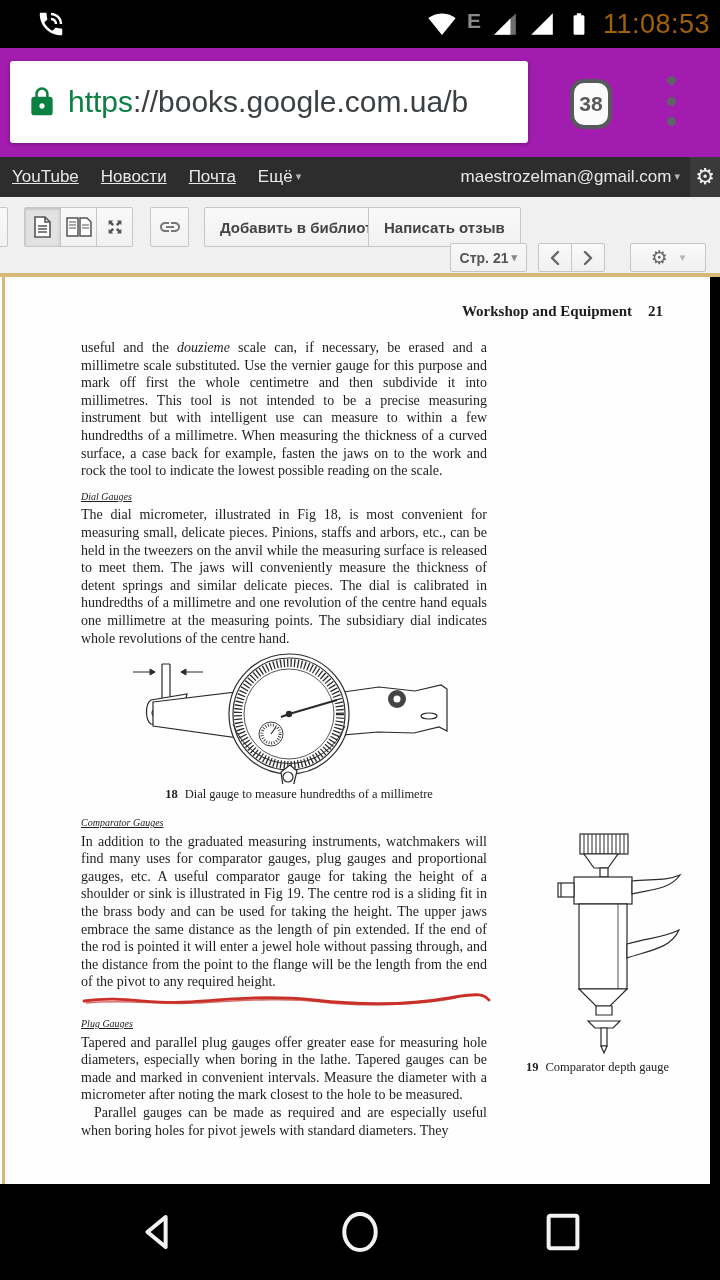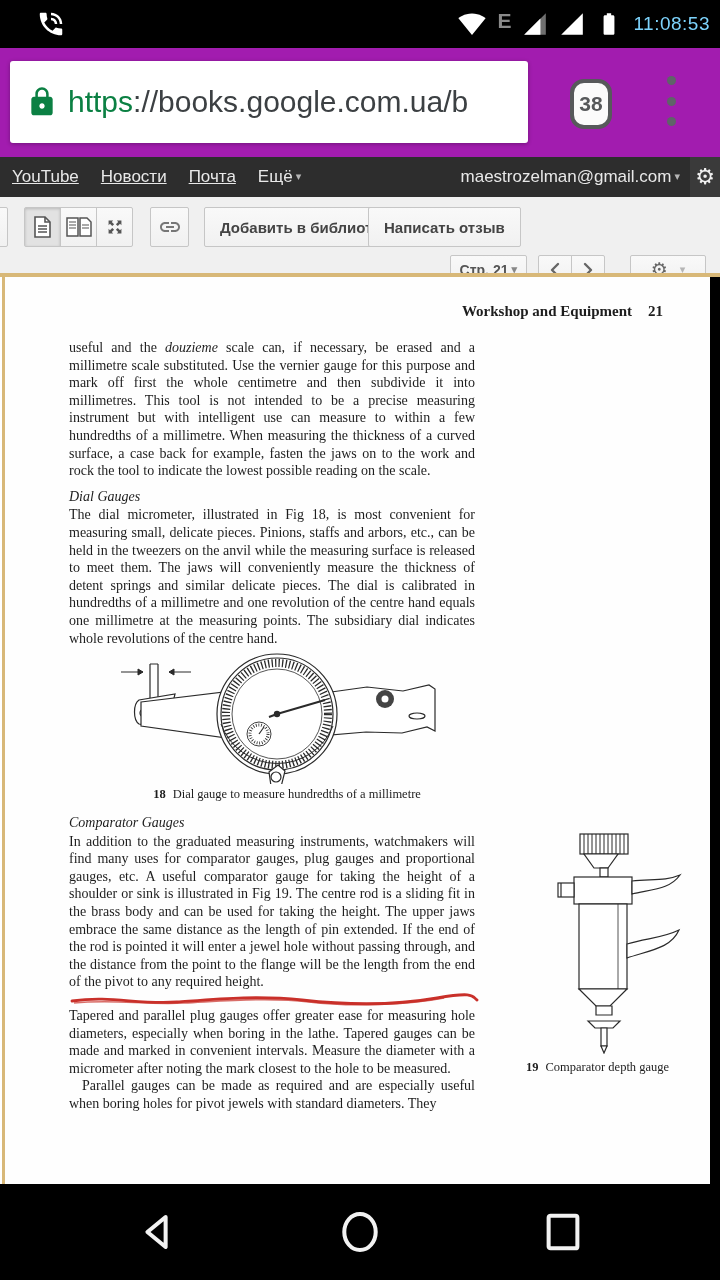--- a/index.html
+++ b/index.html
@@ -3,21 +3,21 @@
 <meta charset="utf-8">
 <style>
   html,body{margin:0;padding:0;}
   body{width:720px;height:1280px;position:relative;background:#000;font-family:"Liberation Sans",sans-serif;overflow:hidden;}
 
   
   #status-bar{position:absolute;top:0;left:0;width:720px;height:48px;background:#000;display:flex;align-items:center;}
   #status-bar .phone{margin-left:36px;}
   #status-bar .right{margin-left:auto;display:flex;align-items:center;gap:11px;margin-right:10px;}
   .net-label{color:#8a8a8a;font-size:21px;font-weight:bold;line-height:1;margin-top:-8px;}
-  #status-time{color:#7dd3fc;font-size:19px;letter-spacing:.5px;}
+  #status-time{color:#a16207;font-size:27px;letter-spacing:.5px;}
 
   
   #omnibox-row{position:absolute;top:48px;left:0;width:720px;height:109px;background:#a21caf;padding-left:20px;}
   #omnibox{position:absolute;left:10px;top:13px;width:518px;height:82px;background:#fff;border-radius:3px;
            box-shadow:0 1px 4px rgba(0,0,0,.3);display:flex;align-items:center;overflow:hidden;}
   #omnibox .lock{margin:0 10px 0 16px;flex:0 0 auto;}
   #url-text{font-size:30px;white-space:nowrap;color:#3c4043;}
   #url-text .scheme{color:#0b8043;}
   #tab-switcher{position:absolute;left:570px;top:31px;width:34px;height:42px;border:4px solid #57595b;border-radius:14px;
            color:#57595b;font-size:21px;font-weight:bold;display:flex;align-items:center;justify-content:center;background:#fbfbfb;}
@@ -39,42 +39,42 @@
         display:flex;align-items:center;justify-content:center;color:#555;}
   #btn-sliver{position:absolute;left:-6px;top:10px;width:14px;height:40px;}
   #view-group{position:absolute;left:24px;top:10px;display:flex;}
   #view-group .tbtn{width:37px;height:40px;border-radius:0;margin-left:-1px;}
   #view-group .tbtn:first-child{border-radius:2px 0 0 2px;margin-left:0;background:#e2e2e2;box-shadow:inset 0 1px 3px rgba(0,0,0,.18);}
   #view-group .tbtn:last-child{border-radius:0 2px 2px 0;}
   #btn-link{position:absolute;left:150px;top:10px;width:39px;height:40px;}
   .label-btn{position:absolute;top:10px;height:40px;padding:0 15px;font-size:15px;font-weight:bold;color:#444;}
   #btn-add{left:204px;}
   #btn-review{left:368px;}
-  #nav-row{position:absolute;top:46px;right:14px;display:flex;align-items:flex-start;margin-top:12px;}
+  #nav-row{position:absolute;top:46px;right:14px;display:flex;align-items:flex-start;}
   #page-select{height:29px;padding:0 9px;font-size:14px;font-weight:bold;color:#555;}
   #page-select .caret{color:#888;}
   #pn-group{display:flex;margin-left:11px;}
   #pn-group .tbtn{width:34px;height:29px;border-radius:0;margin-left:-1px;}
   #pn-group .tbtn:first-child{border-radius:2px 0 0 2px;margin-left:0;}
   #pn-group .tbtn:last-child{border-radius:0 2px 2px 0;}
   #settings-btn{width:76px;height:29px;margin-left:25px;font-size:19px;color:#666;gap:9px;}
 
   
   #page-viewport{position:absolute;top:273px;left:0;width:576px;height:911px;background:#fff;}
   #tan-top{position:absolute;top:0;left:0;width:720px;height:4px;background:#d8b878;}
   #tan-left{position:absolute;top:4px;left:2px;width:3px;height:907px;background:#d8b878;}
   #right-strip{position:absolute;top:4px;right:0;width:10px;height:907px;background:#ececec;border-left:1px solid #c9c9c9;}
 
   #book-page{position:absolute;top:4px;left:5px;width:705px;height:907px;background:#fefefe;color:#1d1d1d;
              font-family:"Liberation Serif",serif;}
   #running-head{position:absolute;top:26px;right:47px;font-size:15px;font-weight:bold;}
   #running-head .pg{margin-left:16px;}
-  #text-col{position:absolute;left:64px;top:62px;width:406px;font-size:14px;line-height:17.6px;text-align:justify;}
+  #text-col{position:absolute;left:76px;top:62px;width:406px;font-size:14px;line-height:17.6px;text-align:justify;}
   #text-col p{margin:0;}
-  #text-col h3{margin:8px 0 1px 0;font-size:14px;font-weight:normal;font-style:italic;}
+  #text-col h3{margin:8px 0 1px 0;font-size:10px;font-weight:normal;font-style:italic;text-decoration:underline;}
   .fig18-wrap{margin:5px 0 0 48px;width:340px;}
   .fig-caption{font-size:12.5px;text-align:center;margin-top:3px;line-height:15px;}
   .fig-caption b{margin-right:7px;}
   #redline-svg{display:block;margin:1px 0 0 0;}
   #comp-head{margin-top:12px !important;}
   .indent{text-indent:13px;}
   #fig19-block{position:absolute;left:515px;top:552px;width:180px;}
   #fig19-block .fig-caption{text-align:left;margin-top:6px;padding-left:6px;}
 
   
@@ -263,20 +263,21 @@
       </div>
 
       <h3 id="comp-head">Comparator Gauges</h3>
       <p>In addition to the graduated measuring instruments, watchmakers will find many uses for comparator gauges, plug gauges and proportional gauges, etc. A useful comparator gauge for taking the height of a shoulder or sink is illustrated in Fig 19. The centre rod is a sliding fit in the brass body and can be used for taking the height. The upper jaws embrace the same distance as the length of pin extended. If the end of the rod is pointed it will enter a jewel hole without passing through, and the distance from the point to the flange will be the length from the end of the pivot to any required height.</p>
 
       <svg id="redline-svg" width="410" height="15" viewBox="0 0 410 15">
         <path d="M3 9c40-6 65 4 105 1s80-7 125-2 95 5 135-2 35-1 40 2" fill="none" stroke="#c9302a" stroke-width="2.8" stroke-linecap="round"></path>
         <path d="M5 11c40-4 70 2 110 0s85-6 125-1 100 3 135-4" fill="none" stroke="#c9302a" stroke-width="1.6" opacity=".7"></path>
       </svg>
 
+      <h3>Plug Gauges</h3>
       <p>Tapered and parallel plug gauges offer greater ease for measuring hole diameters, especially when boring in the lathe. Tapered gauges can be made and marked in convenient intervals. Measure the diameter with a micrometer after noting the mark closest to the hole to be measured.</p>
       <p class="indent">Parallel gauges can be made as required and are especially useful when boring holes for pivot jewels with standard diameters. They</p>
     </div>
 
     <div id="fig19-block">
       <svg width="175" height="225" viewBox="0 0 175 225" stroke="#2a2a2a" fill="none" stroke-width="1.2">
 
         <rect x="60" y="5" width="48" height="20" fill="#fff"></rect>
         <path d="M64 5v20M68 5v20M72 5v20M76 5v20M80 5v20M84 5v20M88 5v20M92 5v20M96 5v20M100 5v20M104 5v20" stroke-width="1"></path>
         <path d="M64 25l34 0-10 14h-14z" fill="#fff"></path>

